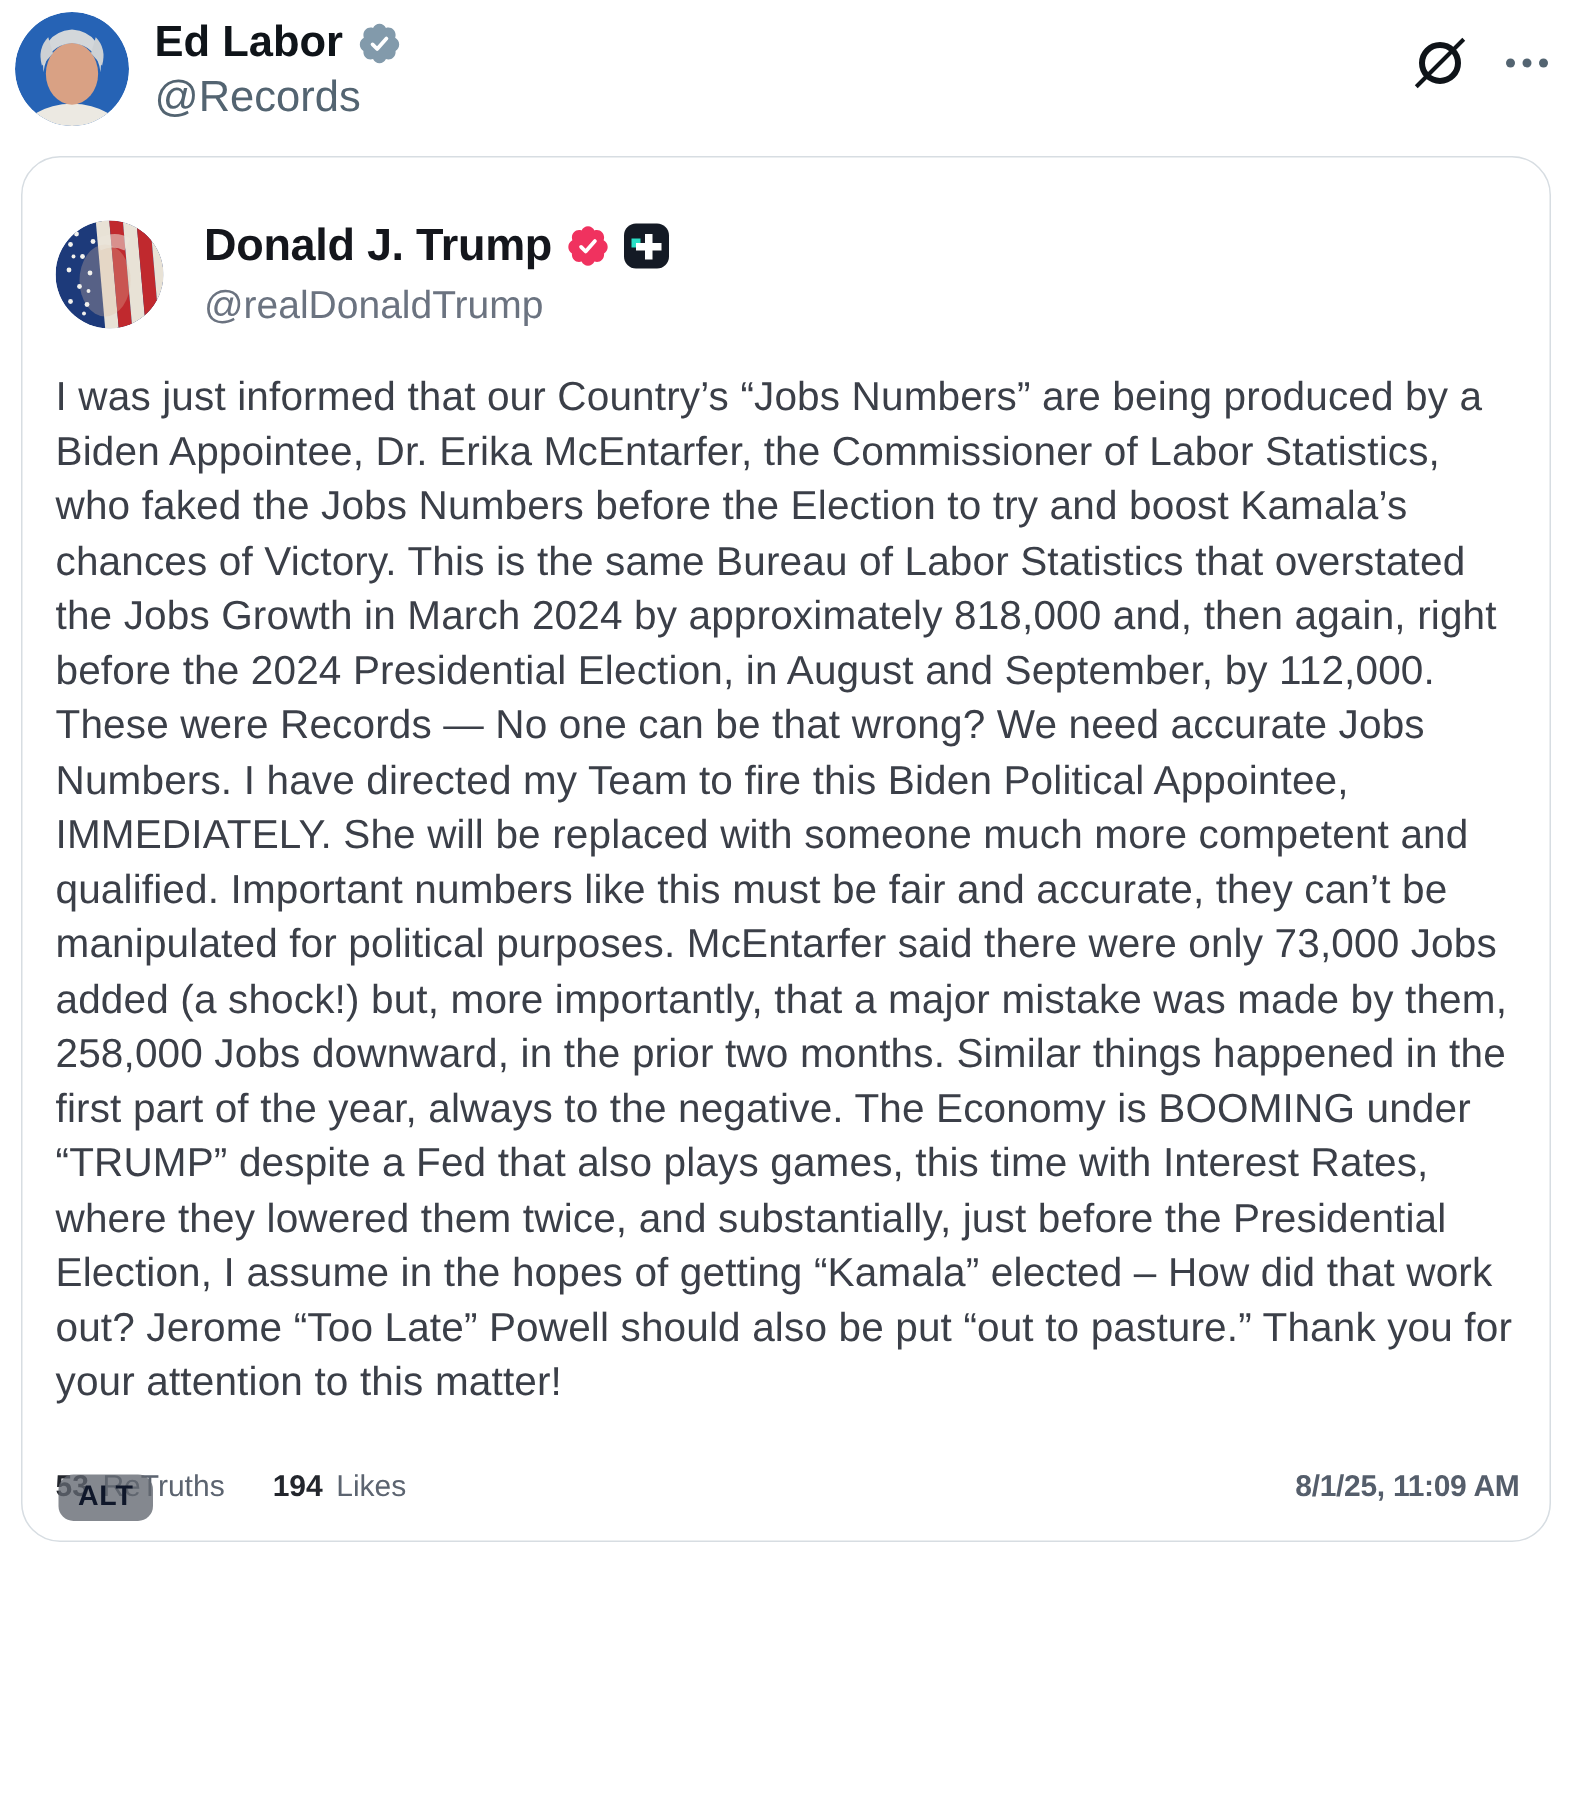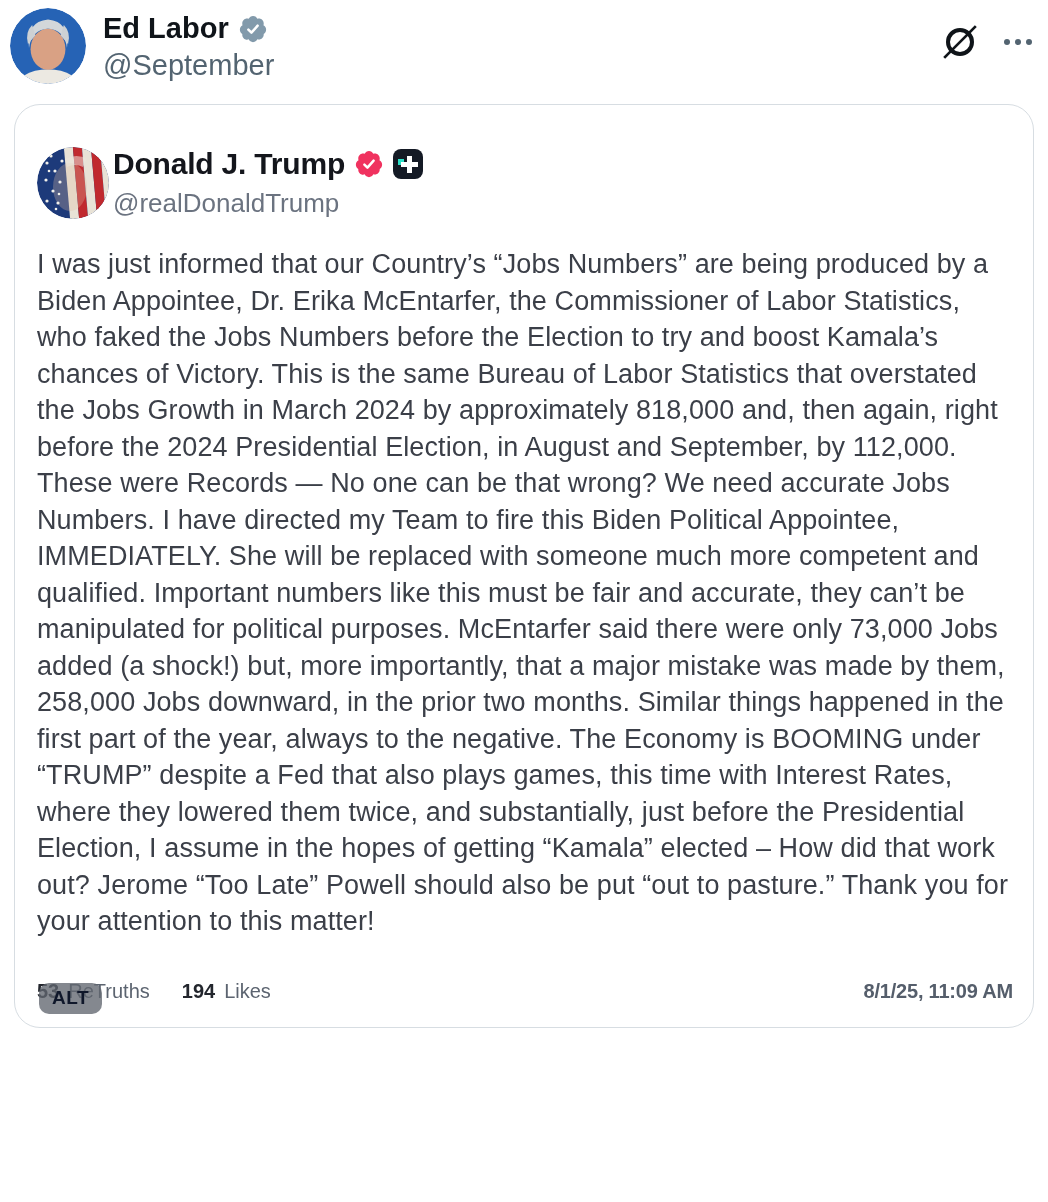--- a/index.html
+++ b/index.html
@@ -21,21 +21,21 @@
   .dots i { width:6px; height:6px; border-radius:50%; background:#536471; display:block; }
   .badge { flex:0 0 auto; display:inline-flex; }
   
   .tweet-text { padding:0 14px; margin-top:30px; font-size:31px; line-height:40px; color:#0f1419; letter-spacing:-0.2px; }
   .tweet-text p + p { margin-top:46px; }
   
   .embed-card {
     margin:20px 14px 0; border:1.5px solid #d7dde2; border-radius:26px; background:#fff;
     position:relative; padding:42px 20px 24px 22px; cursor:pointer;
   }
-  .embed-header { display:flex; align-items:center; gap:4px; }
+  .embed-header { display:flex; align-items:center; gap:27px; }
   .embed-avatar { width:72px; height:72px; border-radius:50%; overflow:hidden; flex:0 0 auto; }
   .embed-avatar svg { display:block; }
   .embed-name-row { display:flex; align-items:center; gap:9px; font-size:30px; font-weight:700; color:#14161c; letter-spacing:-0.2px; }
   .embed-handle { font-size:26px; color:#6b7380; margin-top:7px; }
   .embed-body { margin-top:27px; font-size:27px; line-height:36.5px; color:#3b3f48; letter-spacing:0.1px; }
   .embed-footer { display:flex; justify-content:space-between; align-items:center; margin-top:40px; font-size:20px; }
   .stats { display:flex; gap:32px; }
   .stat { color:#5c6470; }
   .stat b { color:#23262d; font-weight:700; margin-right:9px; }
   .timestamp { color:#555e6b; font-weight:600; letter-spacing:-0.2px; }
@@ -77,21 +77,21 @@
     <div class="h-names">
       <div class="h-name-row">
         <span>Ed Labor</span>
         <span class="badge">
           <svg width="30" height="30" viewBox="0 0 24 24">
             <path fill="#829aab" d="M22.5 12.5c0-1.58-.875-2.95-2.148-3.6.154-.435.238-.905.238-1.4 0-2.21-1.71-3.998-3.818-3.998-.47 0-.92.084-1.336.25C14.818 2.415 13.51 1.5 12 1.5s-2.816.917-3.437 2.25c-.415-.165-.866-.25-1.336-.25-2.11 0-3.818 1.79-3.818 4 0 .494.083.964.237 1.4-1.272.65-2.147 2.018-2.147 3.6 0 1.495.782 2.798 1.942 3.486-.02.17-.032.34-.032.514 0 2.21 1.708 4 3.818 4 .47 0 .92-.086 1.335-.25.62 1.334 1.926 2.25 3.437 2.25 1.512 0 2.818-.916 3.437-2.25.415.163.865.248 1.336.248 2.11 0 3.818-1.79 3.818-4 0-.174-.012-.344-.033-.513 1.158-.687 1.943-1.99 1.943-3.484z"></path>
             <path d="M8.3 12.5l2.45 2.45 4.95-5.6" fill="none" stroke="#fff" stroke-width="2" stroke-linecap="round" stroke-linejoin="round"></path>
           </svg>
         </span>
       </div>
-      <div class="h-handle">@September</div>
+      <div class="h-handle">@Records</div>
     </div>
     <div class="h-actions">
       <button class="grok-btn">
         <svg width="40" height="40" viewBox="0 0 24 24">
           <circle cx="12" cy="12" r="7.2" fill="none" stroke="#0f1419" stroke-width="2.4"></circle>
           <line x1="2.5" y1="21.5" x2="21.5" y2="2.5" stroke="#0f1419" stroke-width="1.6"></line>
         </svg>
       </button>
       <button class="more-btn">
         <span class="dots">

